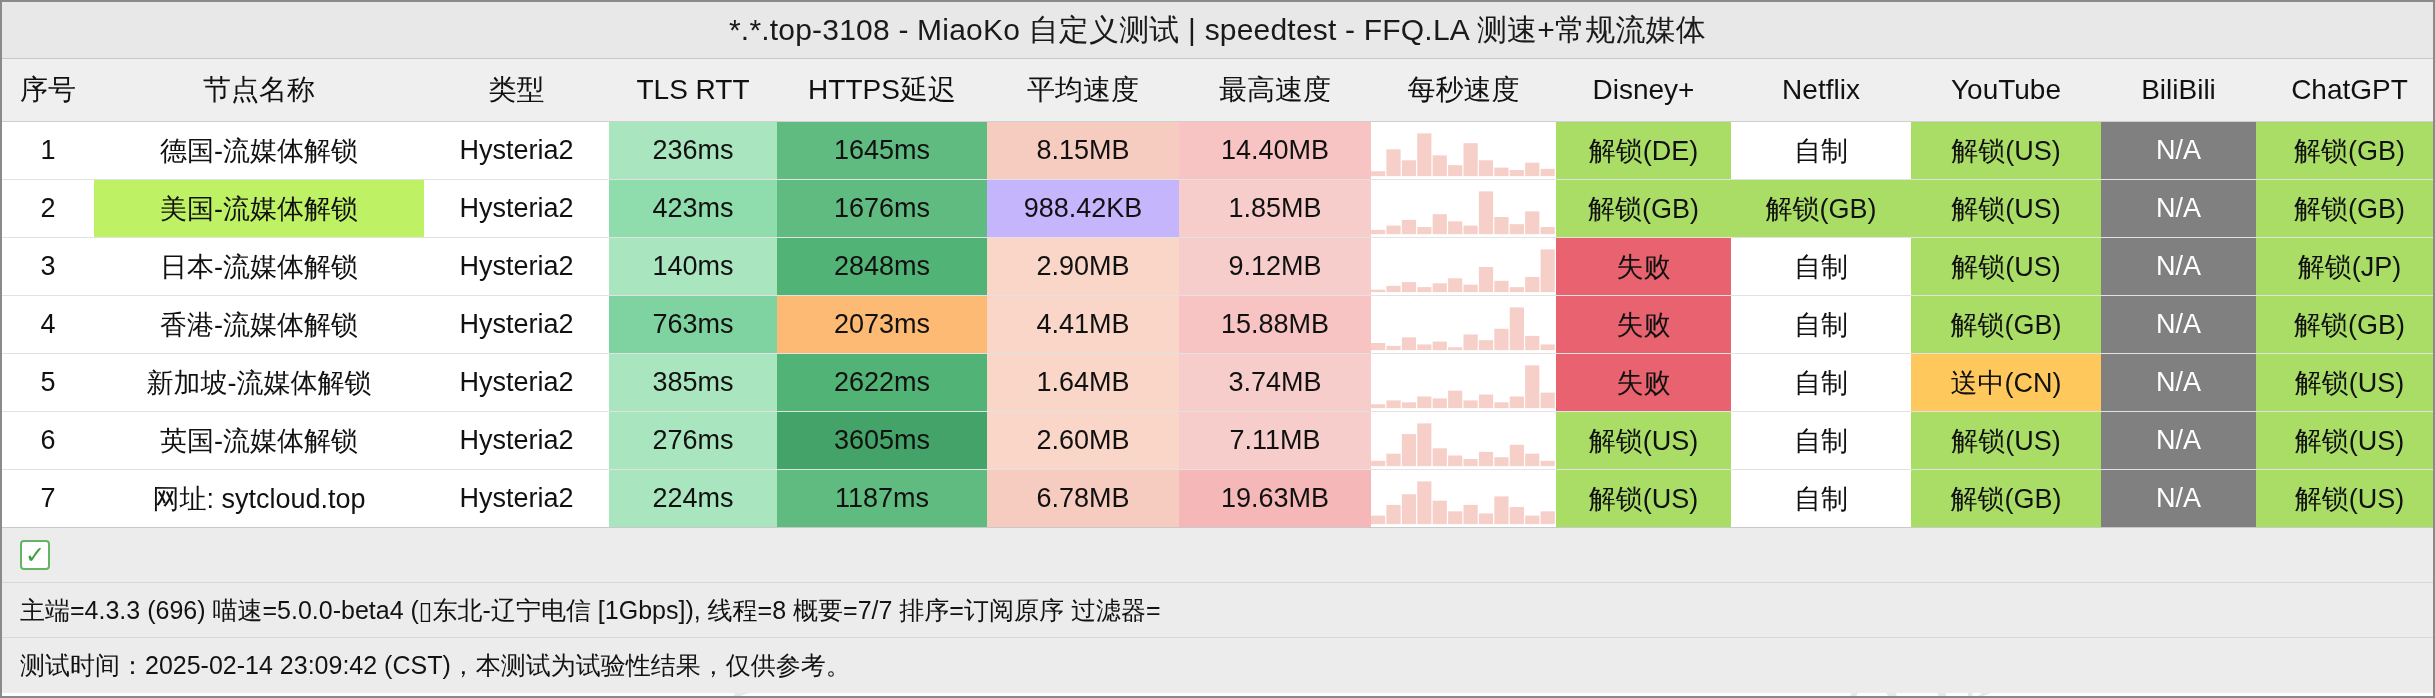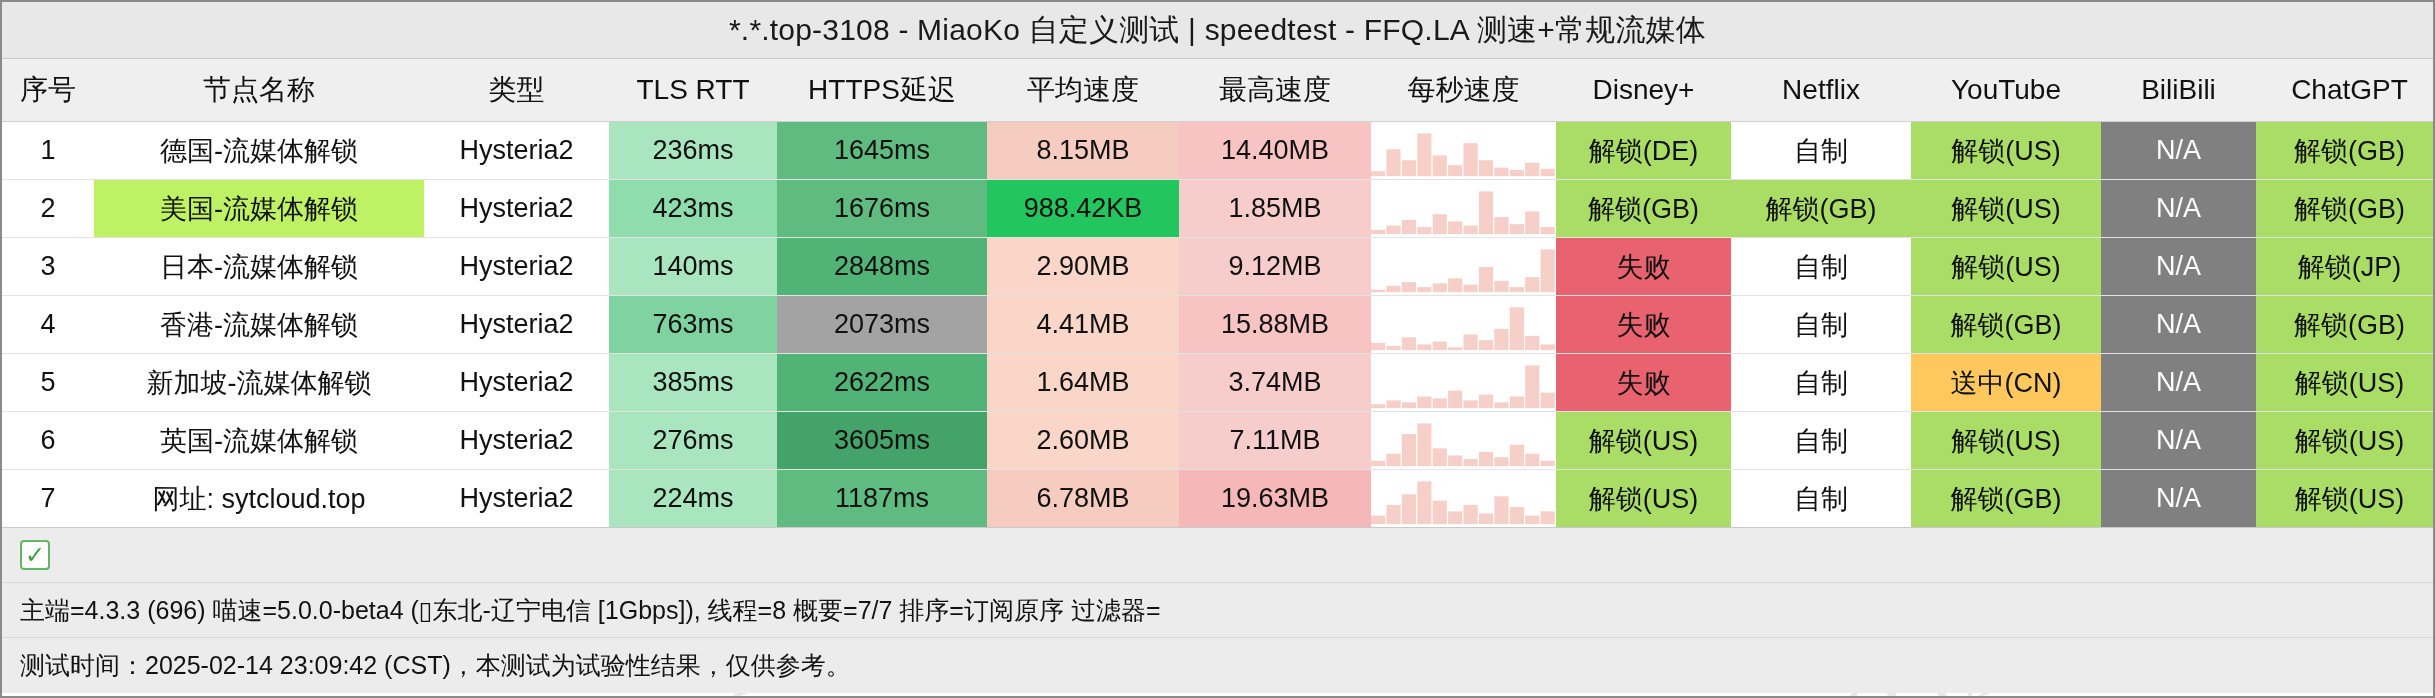--- a/index.html
+++ b/index.html
@@ -228,21 +228,21 @@
           <td style="background: rgb(170, 221, 102);">解锁(US)</td>
           <td style="background: rgb(128, 128, 128);;color:#ffffff">N/A</td>
           <td style="background: rgb(170, 221, 102);">解锁(GB)</td>
         </tr>
         <tr>
           <td style="background: rgb(255, 255, 255);">2</td>
           <td style="background: #bef264;">美国-流媒体解锁</td>
           <td style="background: rgb(255, 255, 255);">Hysteria2</td>
           <td style="background: rgb(143, 220, 172);">423ms</td>
           <td style="background: rgb(95, 187, 128);">1676ms</td>
-          <td style="background: #22c55e; margin-left: 22px;">988.42KB</td>
+          <td style="background: #c4b5fd; margin-left: 22px;">988.42KB</td>
           <td style="background: rgb(247, 205, 203);">1.85MB</td>
           <td class="spark-cell">
             <svg class="spark" viewBox="0 0 100 40" preserveAspectRatio="none">
               <rect x="0.00" y="35.00" width="7.67" height="3.00" fill="#f6cfc8"></rect>
               <rect x="8.33" y="32.00" width="7.67" height="6.00" fill="#f6cfc8"></rect>
               <rect x="16.67" y="28.00" width="7.67" height="10.00" fill="#f6cfc8"></rect>
               <rect x="25.00" y="33.00" width="7.67" height="5.00" fill="#f6cfc8"></rect>
               <rect x="33.33" y="24.00" width="7.67" height="14.00" fill="#f6cfc8"></rect>
               <rect x="41.67" y="29.00" width="7.67" height="9.00" fill="#f6cfc8"></rect>
               <rect x="50.00" y="32.00" width="7.67" height="6.00" fill="#f6cfc8"></rect>
@@ -287,21 +287,21 @@
           <td style="background: rgb(255, 255, 255);">自制</td>
           <td style="background: rgb(170, 221, 102);">解锁(US)</td>
           <td style="background: rgb(128, 128, 128);;color:#ffffff">N/A</td>
           <td style="background: rgb(170, 221, 102);">解锁(JP)</td>
         </tr>
         <tr>
           <td style="background: rgb(255, 255, 255);">4</td>
           <td style="background: rgb(255, 255, 255);">香港-流媒体解锁</td>
           <td style="background: rgb(255, 255, 255);">Hysteria2</td>
           <td style="background: rgb(126, 211, 160);">763ms</td>
-          <td style="background: #a3a3a3;">2073ms</td>
+          <td style="background: #fdba74;">2073ms</td>
           <td style="background: rgb(249, 214, 200);">4.41MB</td>
           <td style="background: rgb(247, 195, 195);">15.88MB</td>
           <td class="spark-cell">
             <svg class="spark" viewBox="0 0 100 40" preserveAspectRatio="none">
               <rect x="0.00" y="33.00" width="7.67" height="5.00" fill="#f6cfc8"></rect>
               <rect x="8.33" y="35.00" width="7.67" height="3.00" fill="#f6cfc8"></rect>
               <rect x="16.67" y="29.00" width="7.67" height="9.00" fill="#f6cfc8"></rect>
               <rect x="25.00" y="34.00" width="7.67" height="4.00" fill="#f6cfc8"></rect>
               <rect x="33.33" y="32.00" width="7.67" height="6.00" fill="#f6cfc8"></rect>
               <rect x="41.67" y="36.00" width="7.67" height="2.00" fill="#f6cfc8"></rect>

